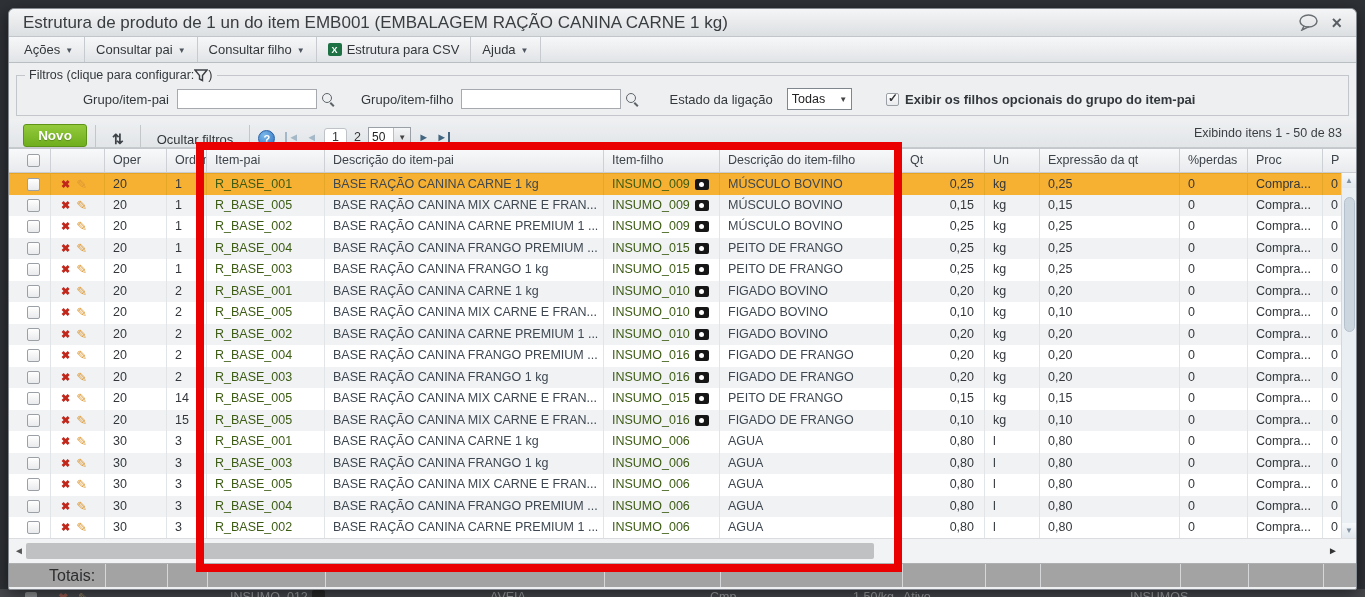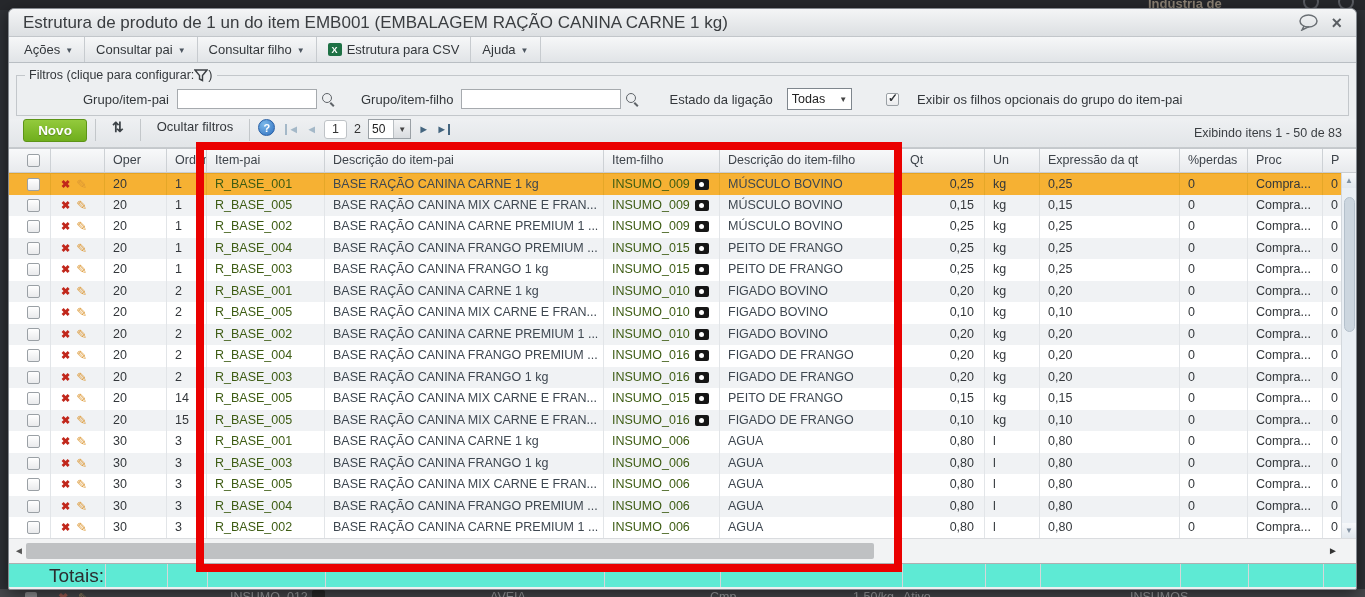--- a/index.html
+++ b/index.html
@@ -49,25 +49,25 @@
   .f-input2 { width:160px; }
   .mag { position:relative; width:14px; height:14px; display:inline-block; margin-right:26px; cursor:pointer; }
   .mag::before { content:""; position:absolute; left:1px; top:1px; width:8px; height:8px; border:1.6px solid #5e6368; border-radius:50%; }
   .mag::after { content:""; position:absolute; left:10px; top:10px; width:5px; height:1.8px; background:#5e6368; transform:rotate(45deg); transform-origin:0 0; }
   .sel-box { height:22px; border:1px solid #7f868d; background:#fff; display:inline-flex; align-items:center;
              font-size:12.5px; color:#222; padding:0 4px; margin-left:6px; cursor:pointer; }
   .sel-box .caret { font-size:8px; color:#444; margin-left:14px; }
   .cb { width:13px; height:13px; border:1px solid #9aa0a5; border-radius:2px; background:linear-gradient(#fff,#e9eaec);
         display:inline-block; position:relative; cursor:pointer; }
   .cb.checked::after { content:"✓"; position:absolute; left:1px; top:-3px; font-size:12px; font-weight:bold; color:#2f3337; }
-  .f-check { margin-left:34px; display:flex; align-items:center; gap:18px; }
+  .f-check { margin-left:34px; display:flex; align-items:center; gap:6px;font-weight:bold; }
 
   
   .toolbar2 { height:29px; background:linear-gradient(#eef0f2,#e2e5e8); border-bottom:1px solid #c6cacd;
-              display:flex; align-items:flex-start; font-size:13px; color:#33373b; position:relative; }
+              display:flex; align-items:flex-end; font-size:13px; color:#33373b; position:relative; }
   .btn-novo { margin-left:14px; width:64px; height:23px; background:linear-gradient(#93ca3c,#6fae1d); border:1px solid #5d9417;
               border-radius:3px; color:#fff; font-weight:bold; font-size:13.5px; display:flex; align-items:center; justify-content:center;
               text-shadow:0 1px 1px rgba(0,0,0,.25); cursor:pointer; }
   .tsep { width:1px; height:22px; background:#c3c7ca; margin:0 8px; }
   .tbtn { padding:0 8px; cursor:pointer; display:flex; align-items:center; }
   .refresh-g { font-size:14px; color:#3c4247; font-weight:bold; }
   .help { width:17px; height:17px; border-radius:50%; background:radial-gradient(circle at 35% 30%, #7cb9ea, #2e6fc0);
           border:1px solid #275fa5; color:#fff; font-size:11px; font-weight:bold; display:flex; align-items:center; justify-content:center; cursor:pointer; }
   .pager { display:flex; align-items:center; gap:7px; margin-left:10px; }
   .pg-a { font-size:11px; cursor:pointer; line-height:1; }
@@ -118,38 +118,33 @@
   .vs-thumb { position:absolute; left:1.5px; top:24px; width:11px; height:135px; background:#ccd6df; border:1px solid #b4c0cb;
               border-radius:6px; cursor:pointer; }
 
   
   .hscroll { position:absolute; left:0; right:0; bottom:0; height:25px; background:#f2f3f4; border-top:1px solid #dadcdf; }
   .hs-left { position:absolute; left:5px; top:6px; font-size:10px; color:#555; cursor:pointer; }
   .hs-right { position:absolute; right:18px; top:6px; font-size:10px; color:#333; cursor:pointer; }
   .hs-thumb { position:absolute; left:17px; top:4px; width:848px; height:16px; background:#bfc1c3; border-radius:2px; cursor:pointer; }
 
   
-  .totals { height:24px; background:#5eead4; border-top:1px solid #aeafb1; display:flex; font-size:19px; color:#2c2e30; }
+  .totals { height:24px; background:#a3a3a3; border-top:1px solid #aeafb1; display:flex; font-size:16px; color:#2c2e30; }
   .t-first { width:96px; line-height:23px; padding-left:40px; flex:none; }
   .t-cell { border-left:1px solid #d6d7d9; flex:none; height:100%; }
 
   
   .red-rect { position:absolute; left:196px; top:142px; width:706px; height:430px; border:8px solid #ea0000;
               z-index:60; pointer-events:none; }
 </style>
 </head>
 <body>
 
 <div class="stage">
 
-  <div class="bg-top">
-    <span class="bg-top-text">Indústria de</span>
-    <span class="bg-top-circ" style="left:1303px;"></span>
-    <span class="bg-top-circ" style="left:1338px;"></span>
-  </div>
 
   <div class="bg-bottom">
     <div class="bg-row" id="bg-row">
       <span class="bg-cb"></span>
       <span class="bg-x">✖</span>
       <span class="bg-pen">✎</span>
     <span style="left: 230px;">INSUMO_012</span>
         <span class="bg-cam" style="left: 308px; position: absolute;"></span>
         <span style="left: 490px;">AVEIA</span>
         <span style="left: 710px;">Cmp</span>

